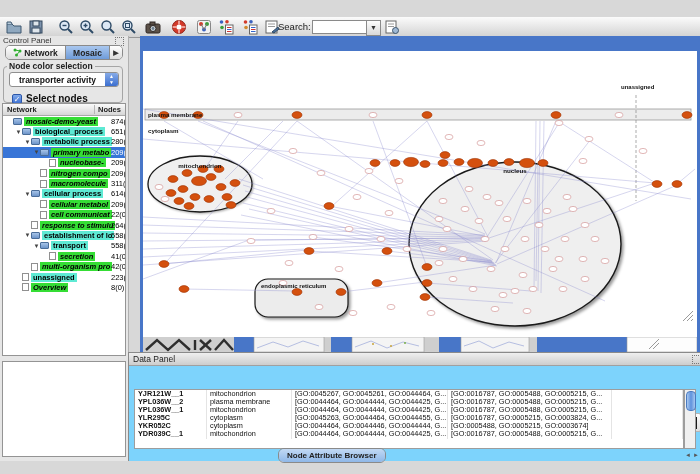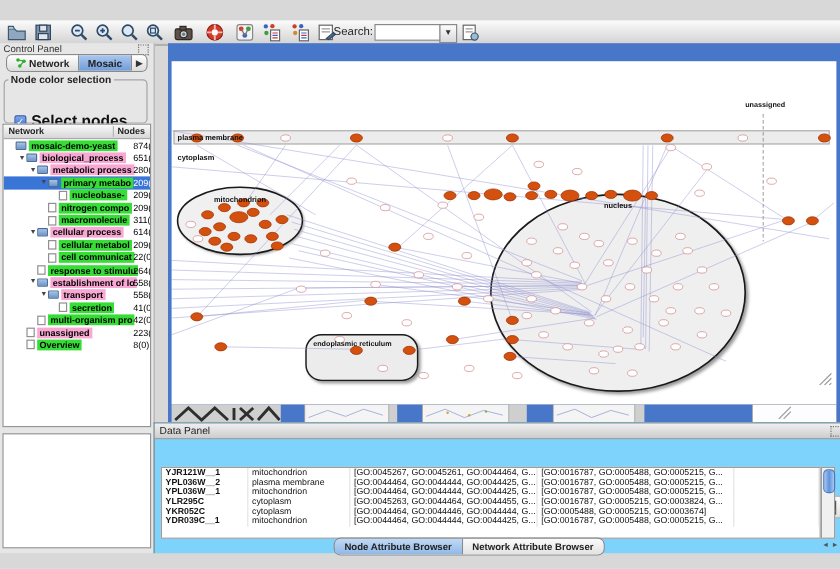--- a/index.html
+++ b/index.html
@@ -40,37 +40,37 @@
   #cp-legend{position:absolute;left:7px;top:25px;font-size:8.5px;font-weight:bold;color:#222;
     background:#e6e6e6;padding:0 2px;}
   #cp-select{position:absolute;left:9px;top:36px;width:110px;height:15px;background:#fff;
     border:1px solid #8f8f8f;border-radius:3px;font-size:8.5px;font-weight:bold;color:#111;
     line-height:14px;padding-left:9px;box-sizing:border-box;cursor:pointer;}
   #cp-select .stepper{position:absolute;right:0;top:0;width:13px;height:13px;border-radius:0 2px 2px 0;
     background:linear-gradient(#86abe8,#3c6fd0);color:#fff;font-size:5px;line-height:6px;text-align:center;}
   #cp-check-row{position:absolute;left:12px;top:57px;display:flex;align-items:center;gap:4px;}
   #cp-checkbox{width:10px;height:10px;border-radius:2px;background:linear-gradient(#7fa9ea,#3f71d2);
     border:1px solid #2c56a8;color:#fff;font-size:8px;line-height:10px;text-align:center;box-sizing:border-box;}
-  #cp-check-label{font-size:13px;font-weight:bold;color:#111;}
+  #cp-check-label{font-size:10px;font-weight:bold;color:#111;}
   #cp-tree{position:absolute;left:2px;top:67px;width:124px;height:253px;background:#fff;
     border:1px solid #949494;box-sizing:border-box;overflow:hidden;}
   #tree-head{height:11px;background:linear-gradient(#fafafa,#d6d6d6);border-bottom:1px solid #a8a8a8;
     font-size:7.5px;font-weight:bold;color:#222;position:relative;}
   #tree-head .c1{position:absolute;left:4px;top:1px;}
   #tree-head .c2{position:absolute;left:95px;top:1px;border-left:1px solid #b5b5b5;padding-left:3px;margin-left:-4px;}
   .trow{position:relative;display:flex;align-items:center;height:10.4px;font-size:7.5px;font-weight:bold;cursor:pointer;}
   .trow.sel{background:#3875d7;}
   .sp{display:inline-block;height:1px;}
   .arr{width:7px;font-size:6px;color:#444;text-align:center;}
   .ticon{display:inline-block;box-sizing:border-box;margin-right:2px;}
   .tfold{width:9px;height:7px;background:linear-gradient(#a7c4e8,#6d94c9);border:1px solid #4a6d99;border-radius:1px;}
   .tdoc{width:7px;height:8px;background:#fff;border:1px solid #909090;}
   .chip{padding:0 2px;white-space:nowrap;color:#000;}
-  .chip.green{background:#35dd35;}
-  .chip.red{background:#f9a8d4;}
+  .chip.green{background:#35dd35;font-style:italic;}
+  .chip.red{background:#5eead4;}
   .tval{position:absolute;left:95px;color:#000;font-weight:normal;margin-left:13px;}
   .trow.sel .tval{color:#fff;}
   #cp-lower{position:absolute;left:2px;top:325px;width:124px;height:96px;background:#fff;
     border:1px solid #949494;box-sizing:border-box;}
   
   #net-window{left:140px;top:36px;width:560px;height:316px;background:#4876c8;}
   #nv-titlebar{position:absolute;left:3px;top:1px;width:554px;height:14px;
     background:linear-gradient(#f2f2f2,#c6c6c6);border-bottom:1px solid #8a8a8a;}
   .nlight{position:absolute;top:3.5px;width:7px;height:7px;border-radius:50%;box-sizing:border-box;}
   .nlight.red{left:5px;background:#f2564a;border:1px solid #b8382e;}
@@ -222,20 +222,24 @@
           </svg>
         <span>Network</span>
       </div>
       <div class="cp-tab" id="tab-mosaic">
         <span>Mosaic</span>
       </div>
       <div class="cp-tab" id="tab-more">▶</div>
     </div>
     <div id="cp-group"></div>
     <div id="cp-legend">Node color selection</div>
+    <div id="cp-select">
+      <span>transporter activity</span>
+      <span class="stepper">▲<br>▼</span>
+    </div>
     <div id="cp-check-row">
       <span id="cp-checkbox">✓</span>
       <span id="cp-check-label">Select nodes</span>
     </div>
     <div id="cp-tree">
       <div id="tree-head">
         <span class="c1">Network</span>
         <span class="c2">Nodes</span>
       </div>
       <div id="tree-rows">
@@ -709,17 +713,16 @@
         <div id="dp-thumb"></div>
       </div>
     <div id="dp-hscroll">
         <span>◄</span>
         <span>►</span>
       </div>
   </div>
 
   <div id="attr-tabs" class="abs">
       <span class="seg sel">Node Attribute Browser</span>
-      <span class="seg">Network Attribute Browser</span>
     </div>
 
 
 </div>
 
 </body></html>

